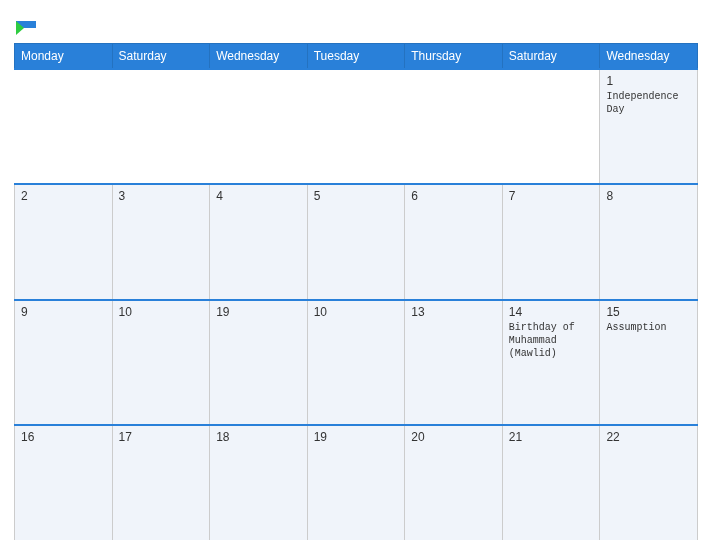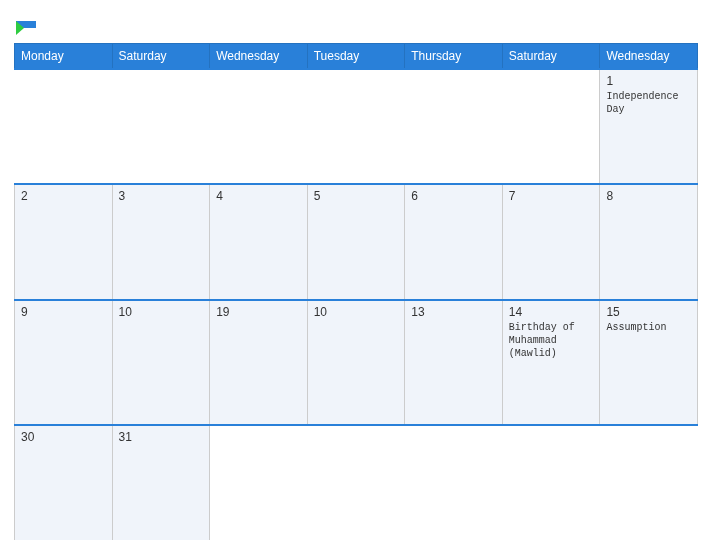--- a/index.html
+++ b/index.html
@@ -197,26 +197,36 @@
             <span class="day-num">14</span>
             <div class="event">Birthday of Muhammad (Mawlid)</div>
           </td>
           <td>
             <span class="day-num">15</span>
             <div class="event">Assumption</div>
           </td>
         </tr>
         <tr>
           <td>
-            <span class="day-num">30</span>
-          </td>
-          <td>
-            <span class="day-num">31</span>
-          </td>
-          <td class="empty-cell" style="background-color: rgb(255, 255, 255); border: none;"></td>
-          <td class="empty-cell" style="background-color: rgb(255, 255, 255); border: none;"></td>
-          <td class="empty-cell" style="background-color: rgb(255, 255, 255); border: none;"></td>
-          <td class="empty-cell" style="background-color: rgb(255, 255, 255); border: none;"></td>
-          <td class="empty-cell" style="background-color: rgb(255, 255, 255); border: none;"></td>
+            <span class="day-num">16</span>
+          </td>
+          <td>
+            <span class="day-num">17</span>
+          </td>
+          <td>
+            <span class="day-num">18</span>
+          </td>
+          <td>
+            <span class="day-num">19</span>
+          </td>
+          <td>
+            <span class="day-num">20</span>
+          </td>
+          <td>
+            <span class="day-num">21</span>
+          </td>
+          <td>
+            <span class="day-num">22</span>
+          </td>
         </tr>
       </tbody>
   </table>
 </div>
 
 </body></html>

